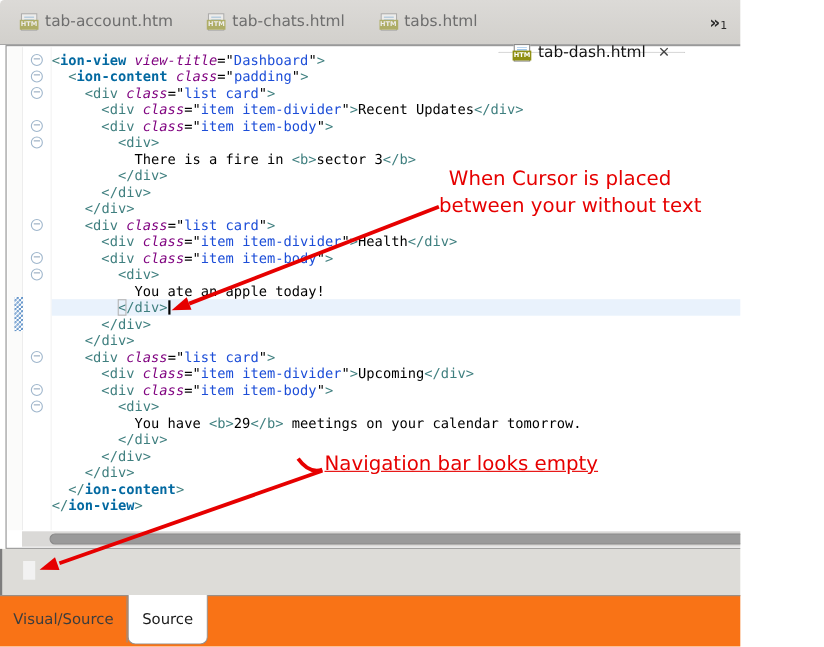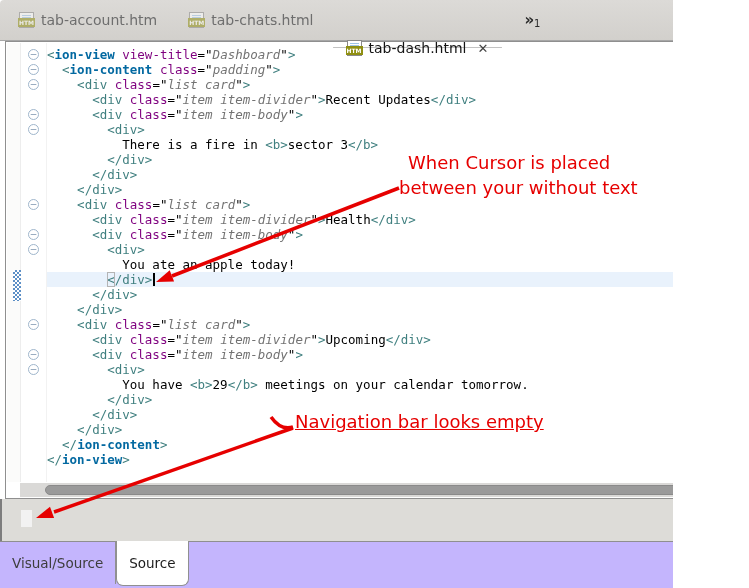--- a/index.html
+++ b/index.html
@@ -42,43 +42,43 @@
   .fold-ruler{position:absolute;left:15px;top:1px;bottom:16px;width:25px;background:#fff;
               border-right:1px solid #f2f2f2;}
   .fold{position:absolute;left:7px;width:9px;height:9px;border:1px solid #9fb6cc;border-radius:50%;
         background:#fff;color:#7a93ad;font-size:9px;line-height:8px;text-align:center;box-sizing:content-box;}
   .code{position:absolute;left:41px;top:1px;right:26px;padding-top:4px;white-space:pre;
         font-family:"DejaVu Sans Mono","Liberation Mono",monospace;font-size:12.5px;line-height:15px;color:#000;}
   .code-line{height:15px;}
   .code-line.current{background:#e9f2fc;}
   .tk-t{color:#3F7F7F;}
   .tk-c{color:#0369a1;font-weight:bold;}
-  .tk-a{color:#7F007F;}
-  .tk-v{color:#737373;font-style:italic;}
+  .tk-a{color:#7F007F;font-style:italic;}
+  .tk-v{color:#1d4ed8;}
   .tk-x{color:#000;}
   .tk-bb{color:#3F7F7F;outline:1px solid #b4b4b4;outline-offset:-1px;}
   .caret{display:inline-block;width:2px;height:13px;background:#000;vertical-align:-2px;margin-left:1px;}
   .v-scroll{position:absolute;right:12px;top:1px;bottom:16px;width:14px;background:#ececeb;
             border-left:1px solid #dcdcdc;}
   .v-thumb{position:absolute;left:1px;top:4px;width:11px;height:434px;background:#9c9c9c;
            border:1px solid #8a8a8a;border-radius:6px;box-sizing:border-box;}
   .overview-ruler{position:absolute;right:1px;top:1px;bottom:16px;width:11px;background:#f3f2f0;
            border-left:1px solid #d8d8d8;}
   .h-scroll{position:absolute;left:14px;right:12px;bottom:1px;height:14px;background:#dad9d7;}
   .h-thumb{position:absolute;left:25px;top:2px;height:10px;width:667px;background:#9a9a9a;
            border:1px solid #8a8a8a;border-radius:5px;box-sizing:border-box;}
 
   
   .nav-panel{position:absolute;left:0;top:499px;width:749px;height:42px;background:#dddcd8;
              border-left:2px solid #7d7d7d;box-sizing:border-box;}
   .nav-item{position:absolute;left:19px;top:11px;width:11px;height:17px;background:#f2f2f2;}
   .error-x{position:absolute;right:24px;top:5px;color:#cb3d3d;font-size:17px;font-weight:bold;}
 
   
-  .bottom-bar{position:absolute;left:0;top:541px;width:749px;height:47px;background:#c4b5fd;
+  .bottom-bar{position:absolute;left:0;top:541px;width:749px;height:47px;background:#f97316;
               border-top:1px solid #8f8f8f;box-sizing:border-box;display:flex;align-items:flex-start;}
   .btab{height:42px;display:flex;align-items:center;padding:0 12px;font-size:13.5px;color:#3d3d3d;
         border-right:1px solid #909090;white-space:nowrap;}
   .btab.active{background:#fff;border:1px solid #909090;border-top:none;margin-top:-1px;height:44px;
         border-radius:0 0 7px 7px;z-index:2;color:#1c1c1c;}
 
   
   .note{position:absolute;color:#e60000;font-size:18px;z-index:61;white-space:nowrap;}
   .arrow-overlay{position:absolute;left:0;top:0;width:749px;height:588px;z-index:60;pointer-events:none;}
 </style>
@@ -94,20 +94,27 @@
           <span class="badge">HTM</span>
         </span>
       <span>tab-account.htm</span>
     </div>
     <div class="tab">
       <span class="htm-icon">
           <span class="pagelines"></span>
           <span class="badge">HTM</span>
         </span>
       <span>tab-chats.html</span>
+    </div>
+    <div class="tab">
+      <span class="htm-icon">
+          <span class="pagelines"></span>
+          <span class="badge">HTM</span>
+        </span>
+      <span>tabs.html</span>
     </div>
     <div class="tab active">
       <span class="htm-icon">
           <span class="pagelines"></span>
           <span class="badge">HTM</span>
         </span>
       <span>tab-dash.html</span>
       <span class="tab-close">✕</span>
     </div>
     <div class="overflow">

